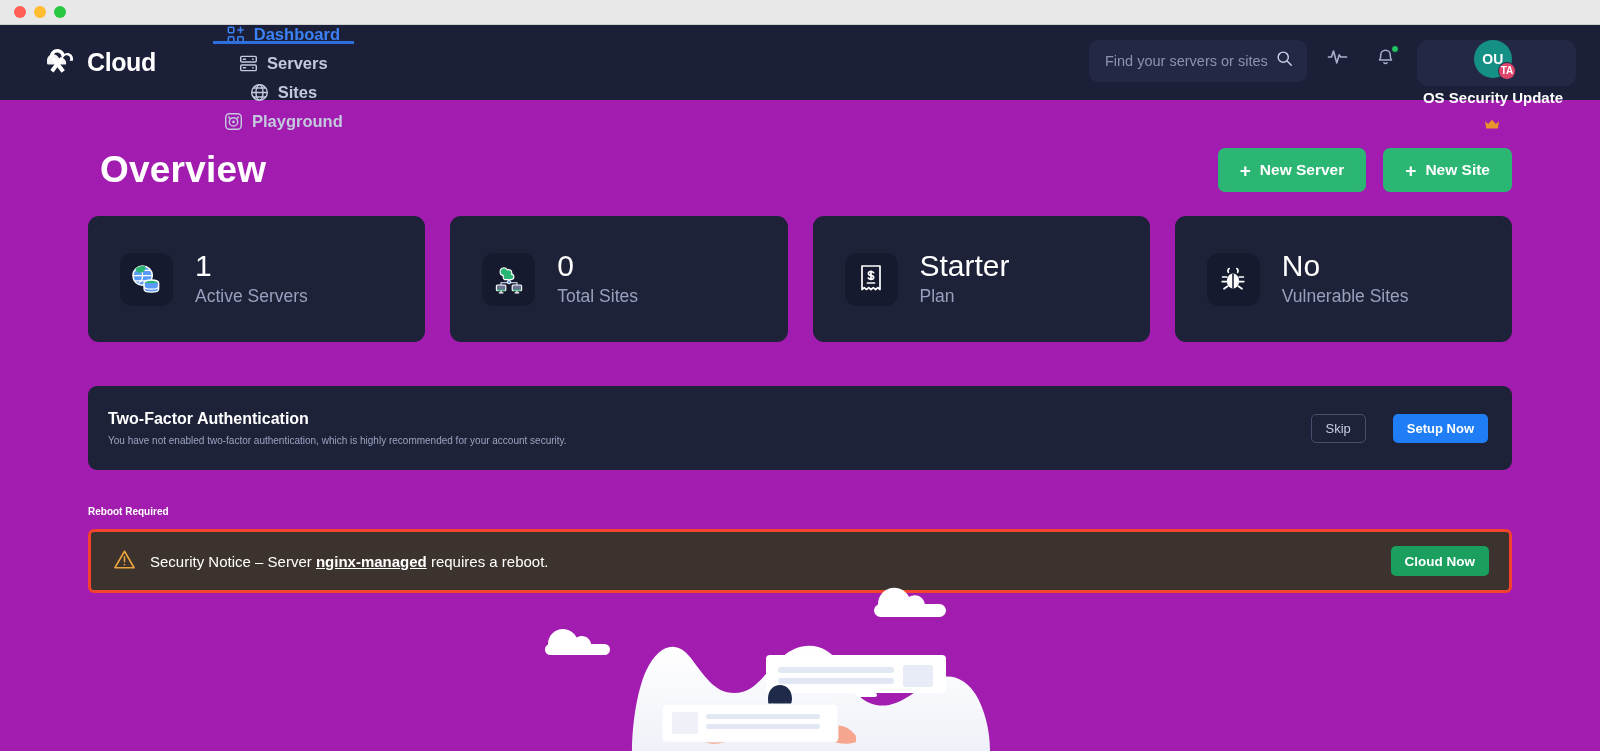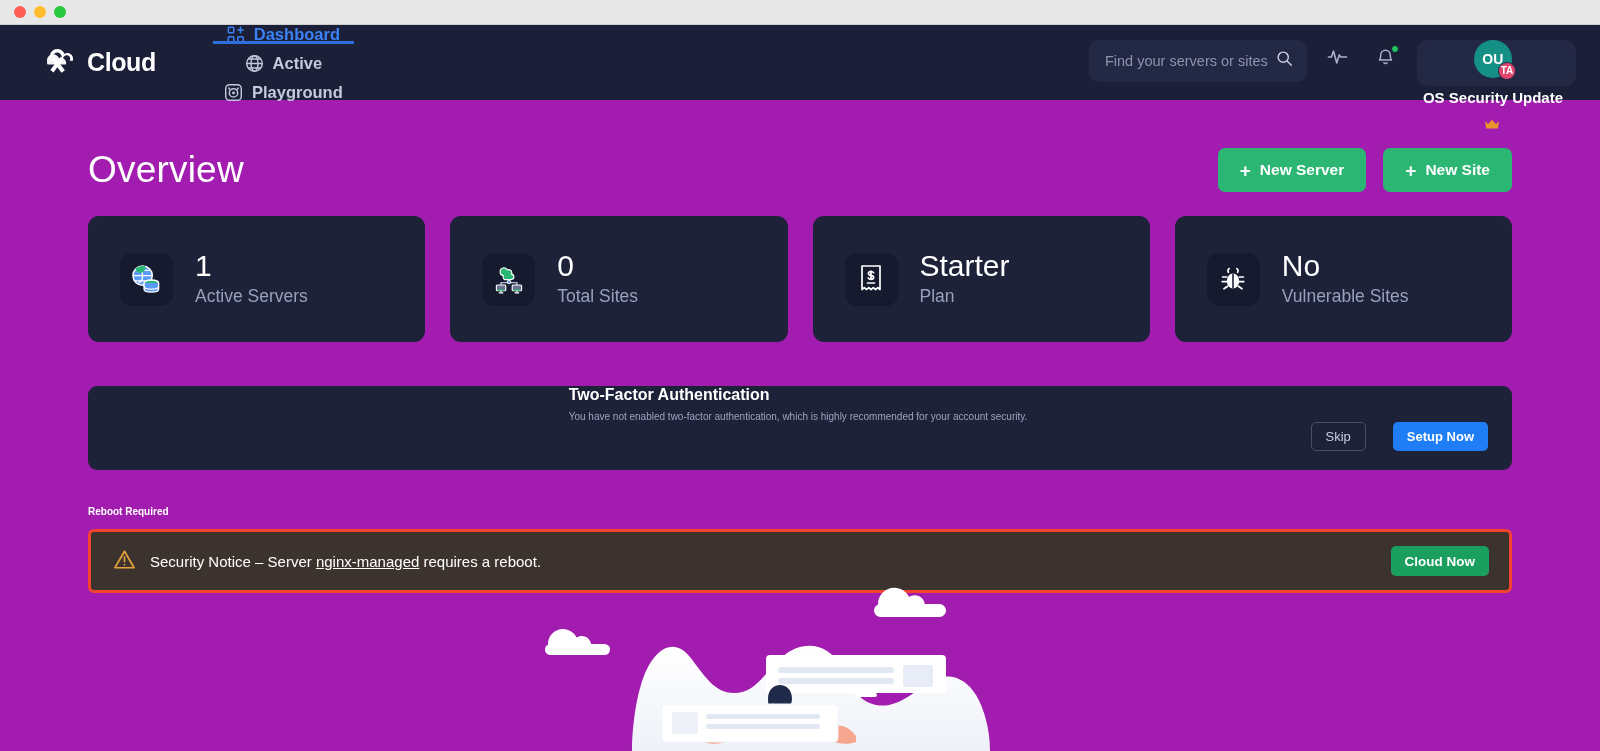--- a/index.html
+++ b/index.html
@@ -103,21 +103,21 @@
   #user-name { color: #ffffff; font-size: 15px; font-weight: bold; white-space: nowrap; }
 
   
   #page { padding: 0 88px; position: relative; }
 
   #page-head {
     display: flex; align-items: center;
     padding-top: 48px; padding-bottom: 24px;
   }
   #page-title {
-    color: #ffffff; font-size: 37px; font-weight: normal; letter-spacing: 0.2px;
+    color: #ffffff; font-size: 37px; font-weight: bold; letter-spacing: 0.2px; margin-left: 12px;
   }
   #head-actions { margin-left: auto; display: flex; gap: 17px; }
   .btn-green {
     background: #2cb673; color: #ffffff;
     border: none; border-radius: 7px;
     height: 44px; padding: 0 22px;
     font-family: inherit; font-size: 15.5px; font-weight: bold;
     display: flex; align-items: center; gap: 9px; cursor: pointer;
   }
   .plus-glyph { font-size: 19px; line-height: 1; font-weight: bold; }
@@ -138,21 +138,20 @@
   }
   .stat-value { color: #ffffff; font-size: 30px; line-height: 1.15; font-weight: normal; }
   .stat-label { color: #97a0bd; font-size: 17.5px; line-height: 1.5; }
 
   
   #twofa {
     margin-top: 44px;
     background: #1d2239; border-radius: 9px;
     height: 84px; display: flex; align-items: center;
     padding: 0 24px 0 20px;
-    flex-direction: column;
   }
   #twofa-title { color: #ffffff; font-size: 16px; font-weight: bold; }
   #twofa-desc { color: #9aa3c0; font-size: 10px; margin-top: 7px; }
   #twofa-actions { margin-left: auto; display: flex; align-items: center; gap: 27px; }
   #skip-btn {
     background: transparent; color: #c6cce0;
     border: 1px solid #46506e; border-radius: 5px;
     height: 29px; padding: 0 14px;
     font-family: inherit; font-size: 13px; cursor: pointer;
   }
@@ -171,21 +170,21 @@
   #reboot-alert {
     background: #3c332e; border-radius: 6px;
     border: 3px solid #f4442e;
     height: 64px; display: flex; align-items: center;
     padding: 0 20px 0 22px;
   }
   #alert-text {
     color: #ffffff; font-size: 15px; margin-left: 14px;
   }
   #alert-text .srv {
-    font-weight: normal; text-decoration: underline;
+    font-weight: bold; text-decoration: underline;
   }
   #reboot-btn {
     margin-left: auto;
     background: #1a9f5f; color: #ffffff;
     border: none; border-radius: 5px;
     height: 30px; padding: 0 14px;
     font-family: inherit; font-size: 13.5px; font-weight: bold; cursor: pointer;
   }
 
   
@@ -225,30 +224,42 @@
           <svg width="18" height="18" viewBox="0 0 20 20" fill="none" stroke="#3b82f6" stroke-width="1.7">
             <rect x="1.5" y="1.5" width="6" height="6" rx="1"></rect>
             <rect x="1.5" y="12" width="6" height="6" rx="1"></rect>
             <rect x="12" y="12" width="6" height="6" rx="1"></rect>
             <path d="M15 1.5v6M12 4.5h6" stroke-linecap="round"></path>
           </svg>
         </span>
         <span>Dashboard</span>
       </div>
 
+      <div class="navlink">
+        <span>
+          <svg width="19" height="19" viewBox="0 0 20 20" fill="none" stroke="#c3c9de" stroke-width="1.5">
+            <rect x="1.8" y="2.5" width="16.4" height="6" rx="1.3"></rect>
+            <rect x="1.8" y="11.5" width="16.4" height="6" rx="1.3"></rect>
+            <path d="M4.6 5.5h2.2M4.6 14.5h2.2" stroke-linecap="round"></path>
+            <circle cx="14.6" cy="5.5" r=".9" fill="#c3c9de" stroke="none"></circle>
+            <circle cx="14.6" cy="14.5" r=".9" fill="#c3c9de" stroke="none"></circle>
+          </svg>
+        </span>
+        <span>Servers</span>
+      </div>
 
       <div class="navlink">
         <span>
           <svg width="19" height="19" viewBox="0 0 20 20" fill="none" stroke="#c3c9de" stroke-width="1.5">
             <circle cx="10" cy="10" r="8.2"></circle>
             <ellipse cx="10" cy="10" rx="3.7" ry="8.2"></ellipse>
             <path d="M1.8 10h16.4M3.2 5.2h13.6M3.2 14.8h13.6"></path>
           </svg>
         </span>
-        <span>Active</span>
+        <span>Sites</span>
       </div>
 
       <div class="navlink">
         <span>
           <svg width="19" height="19" viewBox="0 0 20 20" fill="none" stroke="#c3c9de" stroke-width="1.5">
             <rect x="1.8" y="1.8" width="16.4" height="16.4" rx="4"></rect>
             <circle cx="10" cy="10.4" r="4.4"></circle>
             <circle cx="10" cy="10.4" r="1.5" fill="#c3c9de" stroke="none"></circle>
             <path d="M6.6 7.2L5 5.2M13.4 7.2L15 5.2" stroke-linecap="round"></path>
           </svg>

